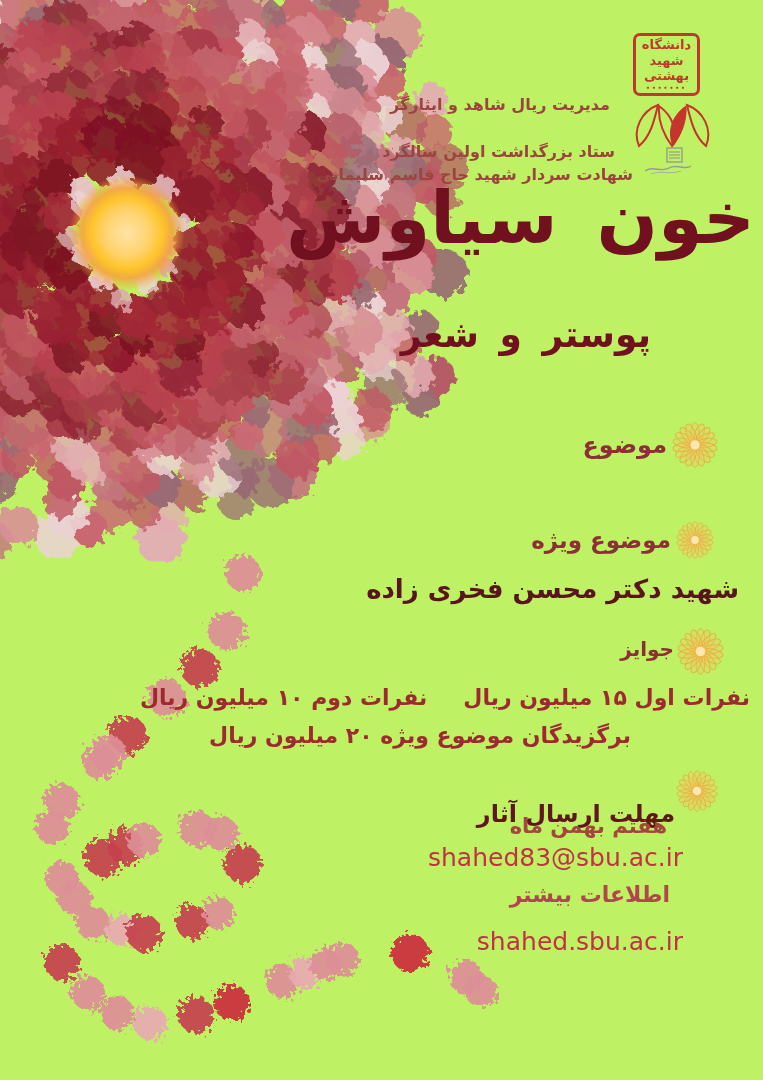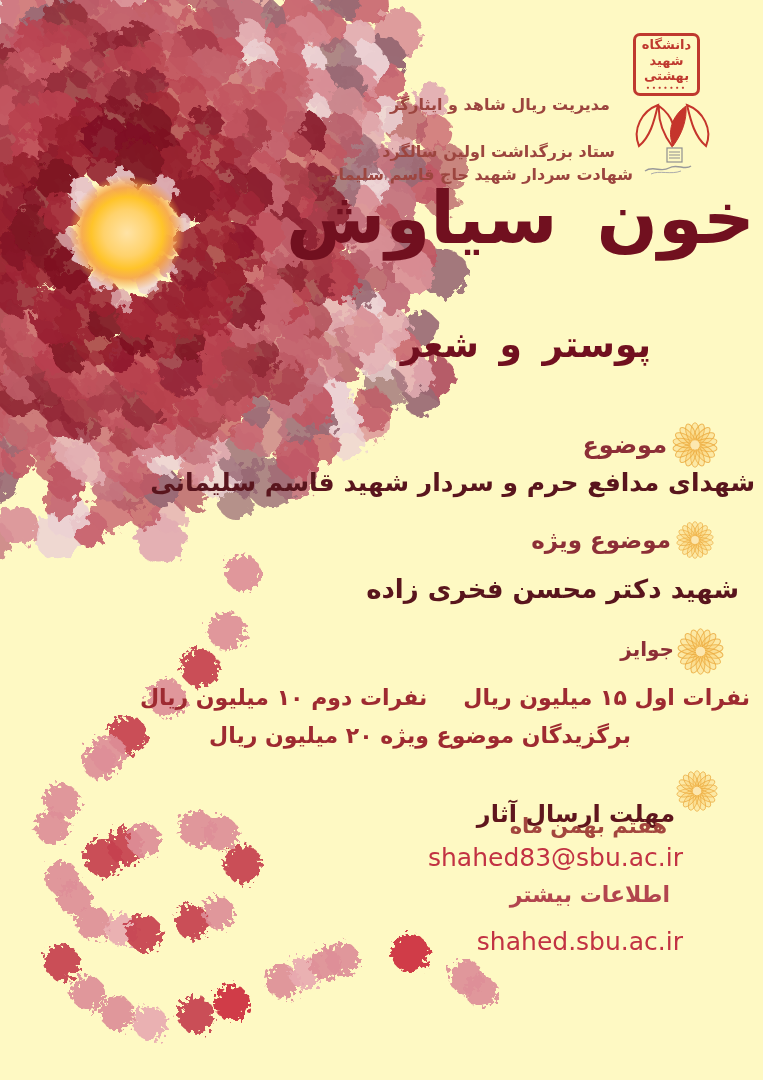--- a/index.html
+++ b/index.html
@@ -1,18 +1,18 @@
 <!DOCTYPE html>
 <html lang="fa"><head>
 <meta charset="utf-8">
 <style>
   html,body{margin:0;padding:0;background:#ffffff;}
   .poster{
     position:relative; width:763px; height:1080px; overflow:hidden;
-    background:#fef9c3; direction:rtl;
+    background:#bef264; direction:rtl;
     font-family:"DejaVu Sans", sans-serif;
   }
   .decor{position:absolute; inset:0; z-index:0;}
   .txt{position:absolute; z-index:2; white-space:nowrap;}
 
   
   .org1{right:155px; top:70px;  font-size:16px; font-weight:700; color:#9c453f;}
   .org2{right:153px; top:95px;  font-size:16px; font-weight:700; color:#9c453f;}
   .com1{right:148px; top:142px; font-size:16px; font-weight:700; color:#9c453f;}
   .com2{right:130px; top:165px; font-size:16px; font-weight:700; color:#9c453f;}
@@ -23,21 +23,21 @@
     display:flex; flex-direction:column; align-items:center; justify-content:center;
     font-weight:700; font-size:13px; line-height:1.18; text-align:center;
   }
   .seal .dots{font-size:6px; letter-spacing:2px; margin-top:1px; color:#bf392f;}
   .tulip{position:absolute; z-index:2; right:50px; top:101px; width:81px; height:47px;}
   .stamp{position:absolute; z-index:2; right:70px; top:147px; width:52px; height:30px;}
 
   
   .title   {right:8px;  top:176px; font-size:72px; font-weight:700; color:#71101f; word-spacing:14px;}
   .subtitle{right:18px; top:295px; font-size:21px; font-weight:600; color:#a24a52;}
-  .cats    {right:112px;top:324px; font-size:36px; font-weight:700; color:#71101f; word-spacing:8px;}
+  .cats    {right:112px;top:314px; font-size:36px; font-weight:700; color:#71101f; word-spacing:8px;}
 
   
   .bullet{position:absolute; z-index:2;}
   .bullet1{right:45px; top:422px; width:46px; height:46px;}
   .bullet2{right:49px; top:521px; width:38px; height:38px;}
   .bullet3{right:39px; top:628px; width:47px; height:47px;}
   .bullet4{right:45px; top:770px; width:42px; height:42px;}
 
   .h-topic     {right:96px; top:431px; font-size:24px; font-weight:700; color:#8c2f37;}
   .body-topic  {right:8px;  top:468px; font-size:25px; font-weight:700; color:#59151d;}
@@ -503,21 +503,20 @@
         <ellipse cx="0" cy="-10.5" rx="4.2" ry="10.8" transform="rotate(240)" fill="#f8c35f" fill-opacity="0.28" stroke="#eaa93c" stroke-opacity="0.8" stroke-width="0.9"></ellipse>
         <ellipse cx="0" cy="-10.5" rx="4.2" ry="10.8" transform="rotate(260)" fill="#f8c35f" fill-opacity="0.28" stroke="#eaa93c" stroke-opacity="0.8" stroke-width="0.9"></ellipse>
         <ellipse cx="0" cy="-10.5" rx="4.2" ry="10.8" transform="rotate(280)" fill="#f8c35f" fill-opacity="0.28" stroke="#eaa93c" stroke-opacity="0.8" stroke-width="0.9"></ellipse>
         <ellipse cx="0" cy="-10.5" rx="4.2" ry="10.8" transform="rotate(300)" fill="#f8c35f" fill-opacity="0.28" stroke="#eaa93c" stroke-opacity="0.8" stroke-width="0.9"></ellipse>
         <ellipse cx="0" cy="-10.5" rx="4.2" ry="10.8" transform="rotate(320)" fill="#f8c35f" fill-opacity="0.28" stroke="#eaa93c" stroke-opacity="0.8" stroke-width="0.9"></ellipse>
         <ellipse cx="0" cy="-10.5" rx="4.2" ry="10.8" transform="rotate(340)" fill="#f8c35f" fill-opacity="0.28" stroke="#eaa93c" stroke-opacity="0.8" stroke-width="0.9"></ellipse>
         <circle r="4.5" fill="#fce7b0"></circle>
       </g>
     </svg>
   <div class="txt h-topic">موضوع</div>
-  <div class="txt body-topic">شهدای مدافع حرم و سردار شهید قاسم سلیمانی</div>
 
   <svg class="bullet bullet2" viewBox="-22 -22 44 44">
       <g class="spiro">
         <ellipse cx="0" cy="-10.5" rx="4.2" ry="10.8" transform="rotate(0)" fill="#f8c35f" fill-opacity="0.28" stroke="#eaa93c" stroke-opacity="0.8" stroke-width="0.9"></ellipse>
         <ellipse cx="0" cy="-10.5" rx="4.2" ry="10.8" transform="rotate(20)" fill="#f8c35f" fill-opacity="0.28" stroke="#eaa93c" stroke-opacity="0.8" stroke-width="0.9"></ellipse>
         <ellipse cx="0" cy="-10.5" rx="4.2" ry="10.8" transform="rotate(40)" fill="#f8c35f" fill-opacity="0.28" stroke="#eaa93c" stroke-opacity="0.8" stroke-width="0.9"></ellipse>
         <ellipse cx="0" cy="-10.5" rx="4.2" ry="10.8" transform="rotate(60)" fill="#f8c35f" fill-opacity="0.28" stroke="#eaa93c" stroke-opacity="0.8" stroke-width="0.9"></ellipse>
         <ellipse cx="0" cy="-10.5" rx="4.2" ry="10.8" transform="rotate(80)" fill="#f8c35f" fill-opacity="0.28" stroke="#eaa93c" stroke-opacity="0.8" stroke-width="0.9"></ellipse>
         <ellipse cx="0" cy="-10.5" rx="4.2" ry="10.8" transform="rotate(100)" fill="#f8c35f" fill-opacity="0.28" stroke="#eaa93c" stroke-opacity="0.8" stroke-width="0.9"></ellipse>
         <ellipse cx="0" cy="-10.5" rx="4.2" ry="10.8" transform="rotate(120)" fill="#f8c35f" fill-opacity="0.28" stroke="#eaa93c" stroke-opacity="0.8" stroke-width="0.9"></ellipse>

